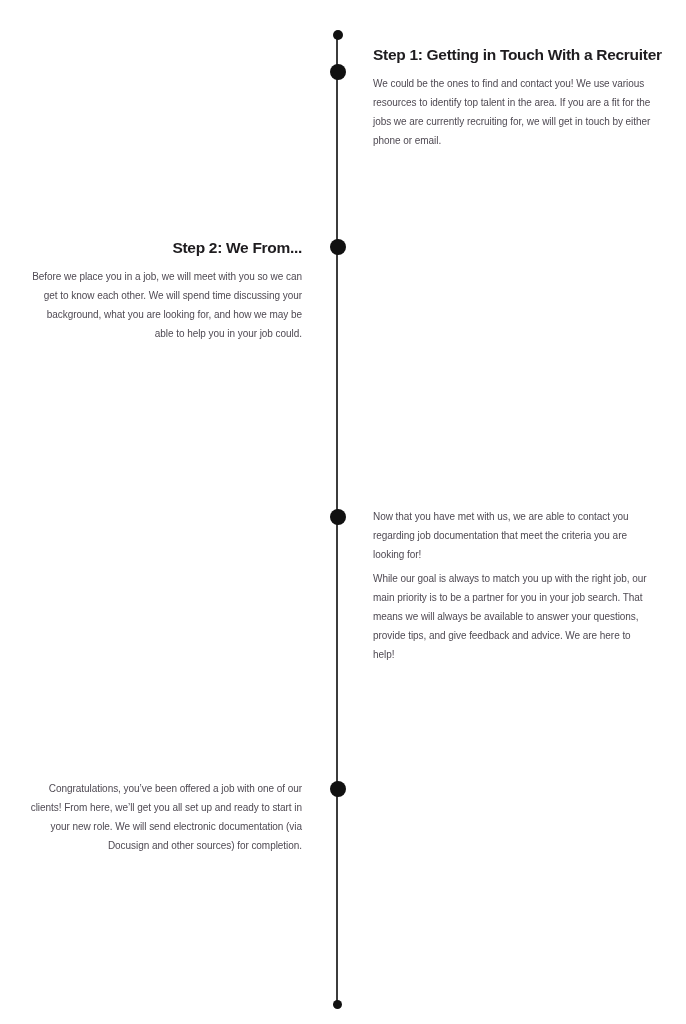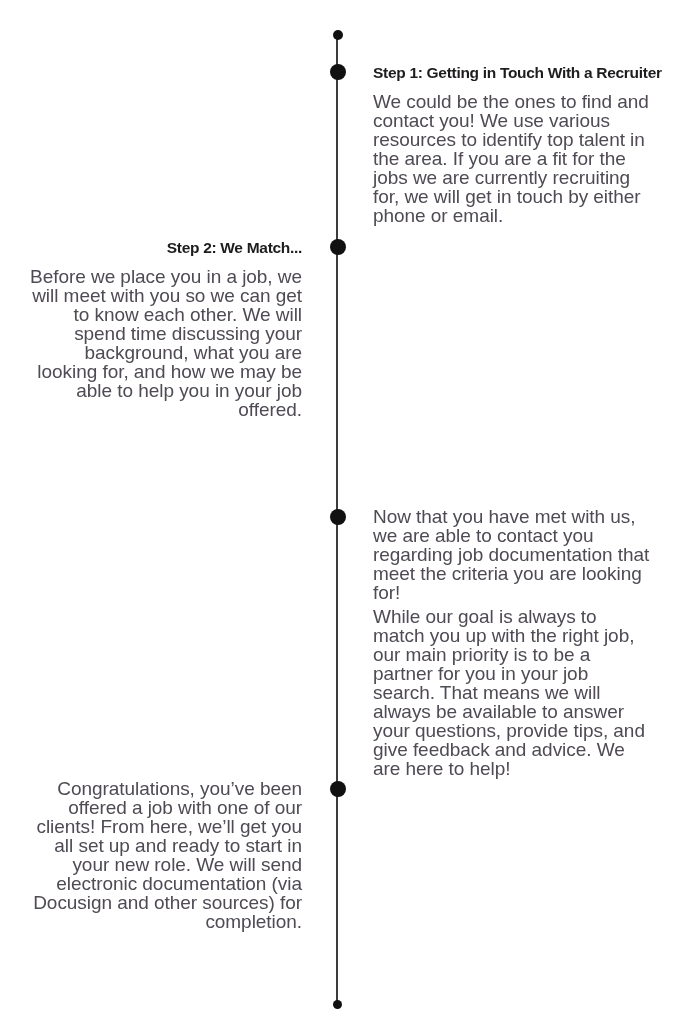--- a/index.html
+++ b/index.html
@@ -34,36 +34,36 @@
   .dot-end-bottom { left: 333px; top: 1000px; width: 9px;  height: 9px;  }
   .dot-step { width: 16px; height: 16px; left: 330px; }
   .dot-s1 { top: 64px;  }
   .dot-s2 { top: 239px; }
   .dot-s3 { top: 509px; }
   .dot-s4 { top: 781px; }
   
   .step { position: absolute; }
   .step-right { left: 373px;  width: 278px; text-align: left;  }
   .step-left  { right: 384px; width: 272px; text-align: right; }
-  .step-1 { top: 62px;  }
+  .step-1 { top: 44px;  }
   .step-2 { top: 237px; }
   .step-3 { top: 507px; }
   .step-4 { top: 779px; }
   .step h3 {
     margin: 0 0 9px 0;
     font-size: 15.5px;
     line-height: 21px;
     font-weight: 700;
     letter-spacing: -0.3px;
     color: var(--heading-color, #1e1c1f);
     white-space: nowrap;
   }
   .step p {
     margin: 0 0 5px 0;
-    font-size: 19px;
+    font-size: 10px;
     line-height: 19px;
     letter-spacing: -0.05px;
     color: var(--body-color, #4f4a53);
   }
   .step p:last-child { margin-bottom: 0; }
 </style>
 </head>
 <body>
 
 <div class="canvas">
@@ -76,22 +76,22 @@
   <div class="dot dot-step dot-s3"></div>
   <div class="dot dot-step dot-s4"></div>
   <div class="dot dot-end-bottom"></div>
 
   <section class="step step-right step-1">
     <h3>Step 1: Getting in Touch With a Recruiter</h3>
     <p>We could be the ones to find and contact you! We use various resources to identify top talent in the area. If you are a fit for the jobs we are currently recruiting for, we will get in touch by either phone or email.</p>
   </section>
 
   <section class="step step-left step-2">
-    <h3>Step 2: We Match...</h3>
-    <p>Before we place you in a job, we will meet with you so we can get to know each other. We will spend time discussing your background, what you are looking for, and how we may be able to help you in your job offered.</p>
+    <h3>Step 2: We From...</h3>
+    <p>Before we place you in a job, we will meet with you so we can get to know each other. We will spend time discussing your background, what you are looking for, and how we may be able to help you in your job could.</p>
   </section>
 
   <section class="step step-right step-3">
     <p>Now that you have met with us, we are able to contact you regarding job documentation that meet the criteria you are looking for!</p>
     <p>While our goal is always to match you up with the right job, our main priority is to be a partner for you in your job search. That means we will always be available to answer your questions, provide tips, and give feedback and advice. We are here to help!</p>
   </section>
 
   <section class="step step-left step-4">
     <p>Congratulations, you’ve been offered a job with one of our clients! From here, we’ll get you all set up and ready to start in your new role. We will send electronic documentation (via Docusign and other sources) for completion.</p>
   </section>

